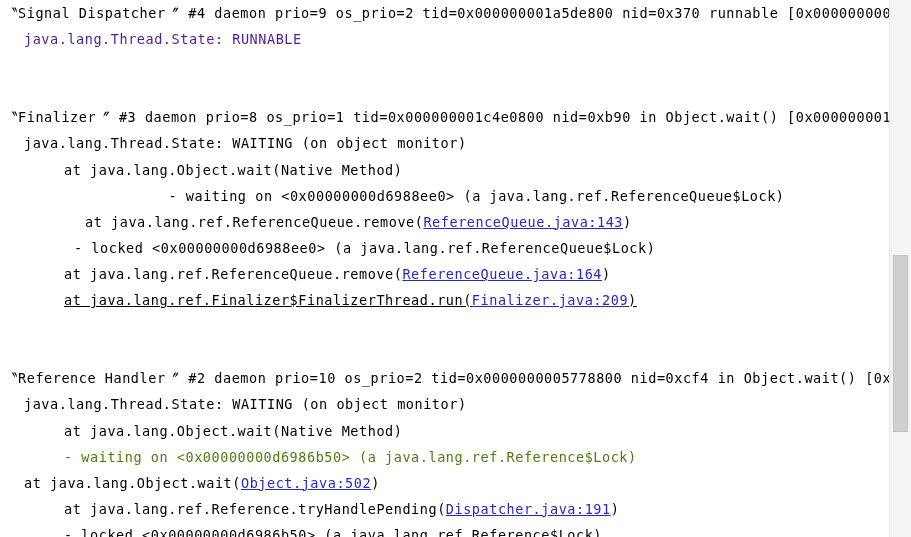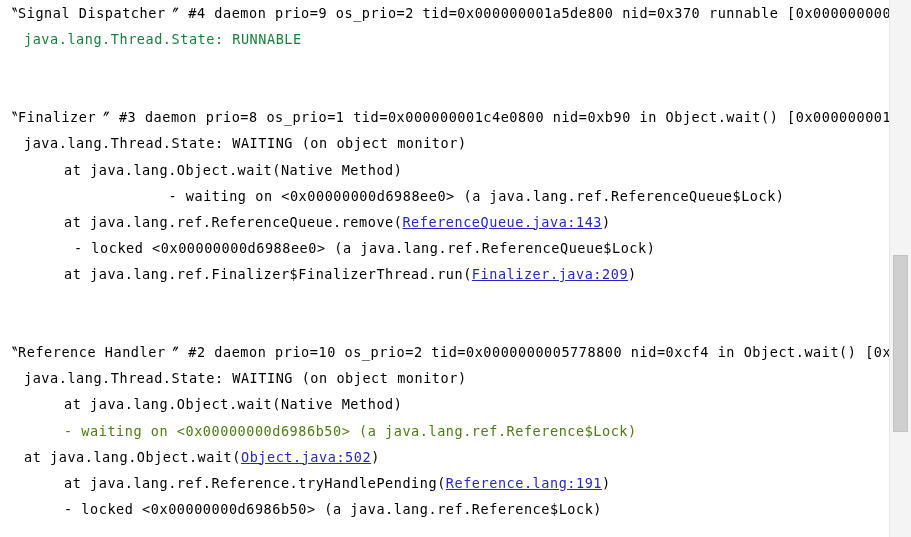--- a/index.html
+++ b/index.html
@@ -89,38 +89,39 @@
     overflow: hidden;
   }
 </style>
 </head>
 <body>
 
 <div id="viewer" style="background: rgb(255, 255, 255);">
 
   <div id="dump-content">
       <div class="line ind-0" style="color: rgb(0, 0, 0);"><span>〝Signal Dispatcher〞 #4 daemon prio=9 os_prio=2 tid=0x000000001a5de800 nid=0x370 runnable [0x0000000000000000]</span></div>
-      <div class="line ind-1" style="color: #15803d;"><span>java.lang.Thread.State: RUNNABLE</span></div>
+      <div class="line ind-1" style="color: #4c1d95;"><span>java.lang.Thread.State: RUNNABLE</span></div>
       <div class="line ind-0 blank"><span> </span></div>
       <div class="line ind-0 blank"><span> </span></div>
       <div class="line ind-0" style="color: rgb(0, 0, 0);"><span>〝Finalizer〞 #3 daemon prio=8 os_prio=1 tid=0x000000001c4e0800 nid=0xb90 in Object.wait() [0x000000001c9be000]</span></div>
       <div class="line ind-1" style="color: rgb(0, 0, 0);"><span>java.lang.Thread.State: WAITING (on object monitor)</span></div>
       <div class="line ind-2" style="color: rgb(0, 0, 0);"><span>at java.lang.Object.wait(Native Method)</span></div>
       <div class="line ind-2" style="color: rgb(0, 0, 0); text-align: center;"><span>- waiting on &lt;0x00000000d6988ee0&gt; (a java.lang.ref.ReferenceQueue$Lock)</span></div>
-      <div class="line ind-2" style="color: rgb(0, 0, 0);"><span>at java.lang.ref.ReferenceQueue.remove(</span><span class="lnk" style="color: rgb(39, 39, 196); text-decoration-color: rgb(39, 39, 196);">ReferenceQueue.java:143</span><span>)</span></div>
+      <div class="line ind-2" style="color: rgb(0, 0, 0); margin-left: 21px;"><span>at java.lang.ref.ReferenceQueue.remove(</span><span class="lnk" style="color: rgb(39, 39, 196); text-decoration-color: rgb(39, 39, 196);">ReferenceQueue.java:143</span><span>)</span></div>
       <div class="line ind-2" style="color: rgb(0, 0, 0); margin-left: 10px;"><span>- locked &lt;0x00000000d6988ee0&gt; (a java.lang.ref.ReferenceQueue$Lock)</span></div>
-      <div class="line ind-2" style="color: rgb(0, 0, 0);"><span>at java.lang.ref.Finalizer$FinalizerThread.run(</span><span class="lnk" style="color: rgb(39, 39, 196); text-decoration-color: rgb(39, 39, 196);">Finalizer.java:209</span><span>)</span></div>
+      <div class="line ind-2" style="color: rgb(0, 0, 0);"><span>at java.lang.ref.ReferenceQueue.remove(</span><span class="lnk" style="color: rgb(39, 39, 196); text-decoration-color: rgb(39, 39, 196);">ReferenceQueue.java:164</span><span>)</span></div>
+      <div class="line ind-2" style="color: rgb(0, 0, 0); text-decoration: underline;"><span>at java.lang.ref.Finalizer$FinalizerThread.run(</span><span class="lnk" style="color: rgb(39, 39, 196); text-decoration-color: rgb(39, 39, 196);">Finalizer.java:209</span><span>)</span></div>
       <div class="line ind-0 blank"><span> </span></div>
       <div class="line ind-0 blank"><span> </span></div>
       <div class="line ind-0" style="color: rgb(0, 0, 0);"><span>〝Reference Handler〞 #2 daemon prio=10 os_prio=2 tid=0x0000000005778800 nid=0xcf4 in Object.wait() [0x000000001c4bf000]</span></div>
       <div class="line ind-1" style="color: rgb(0, 0, 0);"><span>java.lang.Thread.State: WAITING (on object monitor)</span></div>
       <div class="line ind-2" style="color: rgb(0, 0, 0);"><span>at java.lang.Object.wait(Native Method)</span></div>
       <div class="line ind-2" style="color: #4d7c0f;"><span>- waiting on &lt;0x00000000d6986b50&gt; (a java.lang.ref.Reference$Lock)</span></div>
       <div class="line ind-2" style="color: rgb(0, 0, 0); padding-left: 24px;"><span>at java.lang.Object.wait(</span><span class="lnk" style="color: rgb(39, 39, 196); text-decoration-color: rgb(39, 39, 196);">Object.java:502</span><span>)</span></div>
-      <div class="line ind-2" style="color: rgb(0, 0, 0);"><span>at java.lang.ref.Reference.tryHandlePending(</span><span class="lnk" style="color: rgb(39, 39, 196); text-decoration-color: rgb(39, 39, 196);">Reference.lang:191</span><span>)</span></div>
+      <div class="line ind-2" style="color: rgb(0, 0, 0);"><span>at java.lang.ref.Reference.tryHandlePending(</span><span class="lnk" style="color: rgb(39, 39, 196); text-decoration-color: rgb(39, 39, 196);">Dispatcher.java:191</span><span>)</span></div>
       <div class="line ind-2" style="color: rgb(0, 0, 0);"><span>- locked &lt;0x00000000d6986b50&gt; (a java.lang.ref.Reference$Lock)</span></div>
     </div>
 
   <div id="scrollbar-track" style="background: rgb(244, 244, 244);">
     <div id="scroll-up-arrow"></div>
     <div id="scrollbar-thumb" style="top: 255px; height: 177px; background: rgb(207, 207, 207);"></div>
     <div id="scroll-down-arrow"></div>
   </div>
 
 </div>

